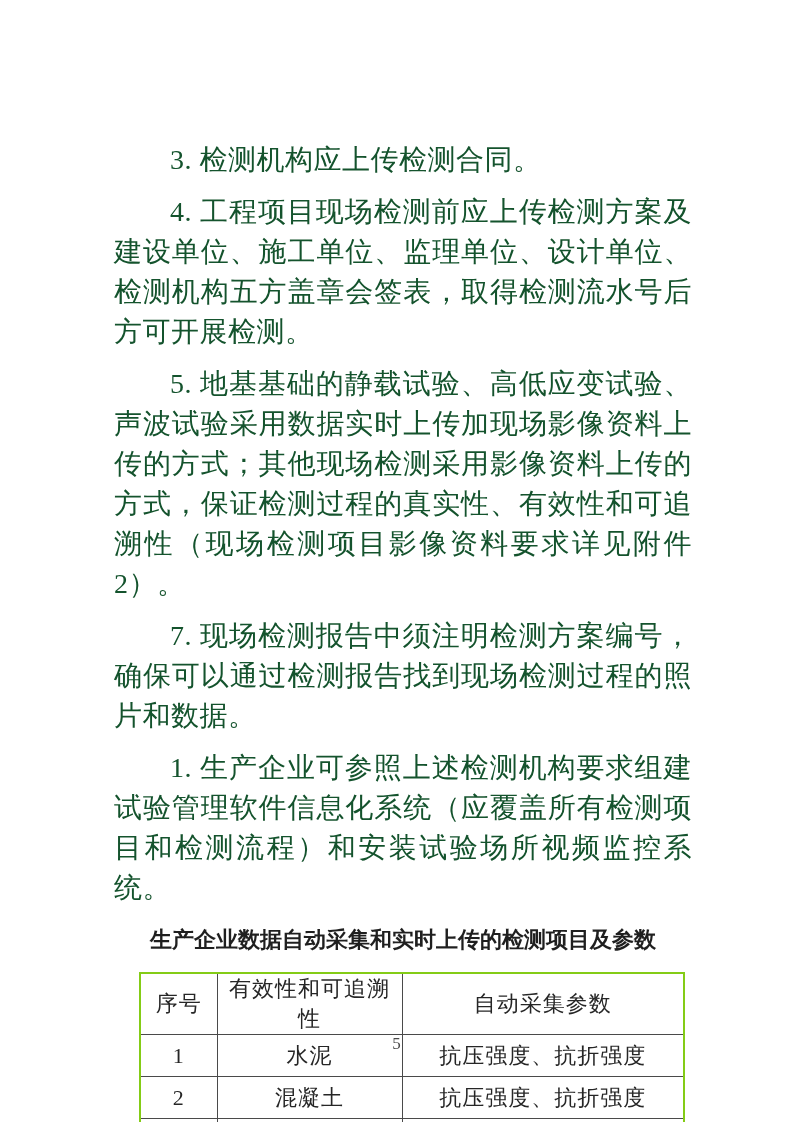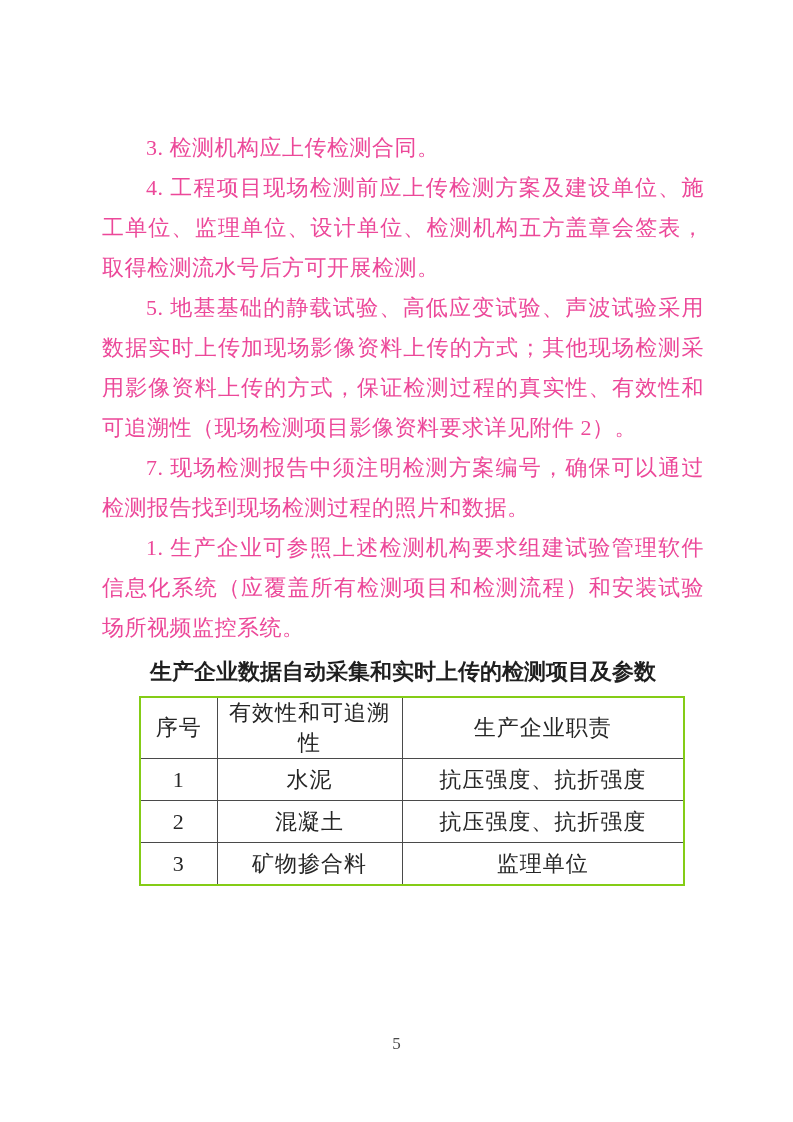--- a/index.html
+++ b/index.html
@@ -17,38 +17,38 @@
     inset: 0;
     background: #ffffff;
   }
   .content {
     position: absolute;
     left: 102px;
     top: 128px;
     width: 602px;
   }
   p.body-para {
-    margin: 0;
-    font-size: 22px;
+    margin: 12px;
+    font-size: 28px;
     line-height: 40px;
     text-indent: 2em;
     text-align: justify;
     letter-spacing: 0.5px;
-    color: #ec4899;
+    color: #14532d;
   }
   .section-heading {
     margin: 0;
     font-size: 22px;
     line-height: 40px;
     text-indent: 2em;
     font-weight: bold;
     color: #1f1f1f;
   }
   .table-title {
-    margin: 4px;
+    margin: 12px;
     height: 40px;
     line-height: 40px;
     text-align: center;
     font-weight: bold;
     font-size: 22px;
     font-family: "Liberation Sans", "DejaVu Sans", sans-serif;
     color: #1f1f1f;
   }
   table.data-table {
     border-collapse: collapse;
@@ -102,21 +102,21 @@
     <table class="data-table">
       <colgroup>
           <col class="c1">
           <col class="c2">
           <col class="c3">
         </colgroup>
       <thead>
         <tr>
           <th>序号</th>
           <th>有效性和可追溯性</th>
-          <th>生产企业职责</th>
+          <th>自动采集参数</th>
         </tr>
       </thead>
       <tbody>
         <tr>
           <td>1</td>
           <td>水泥</td>
           <td>抗压强度、抗折强度</td>
         </tr>
         <tr>
           <td>2</td>

